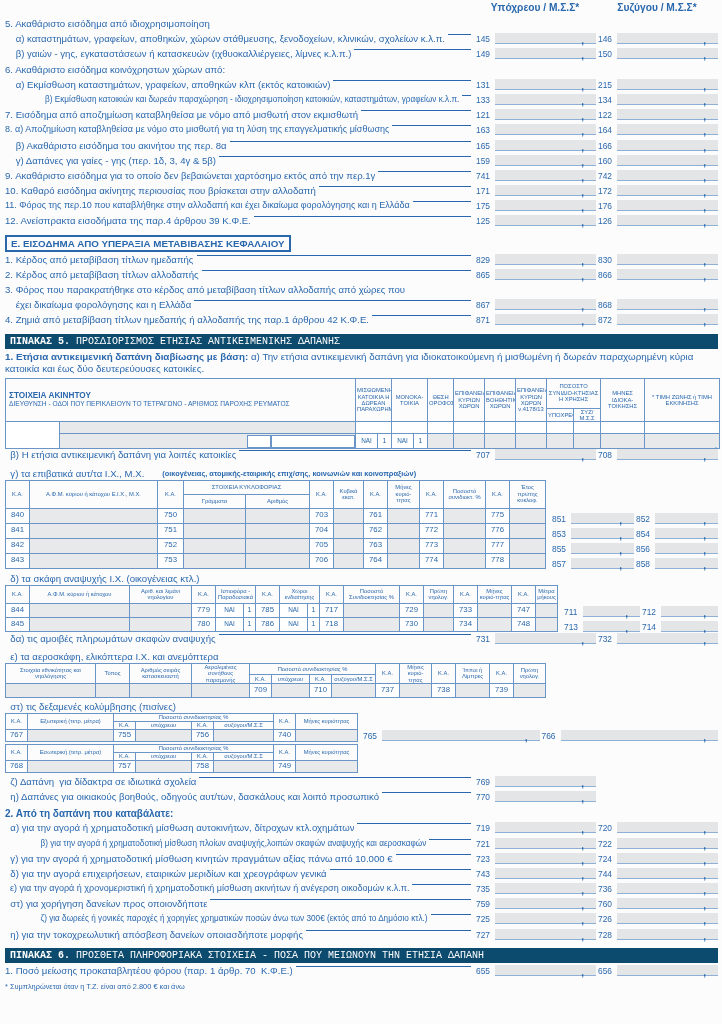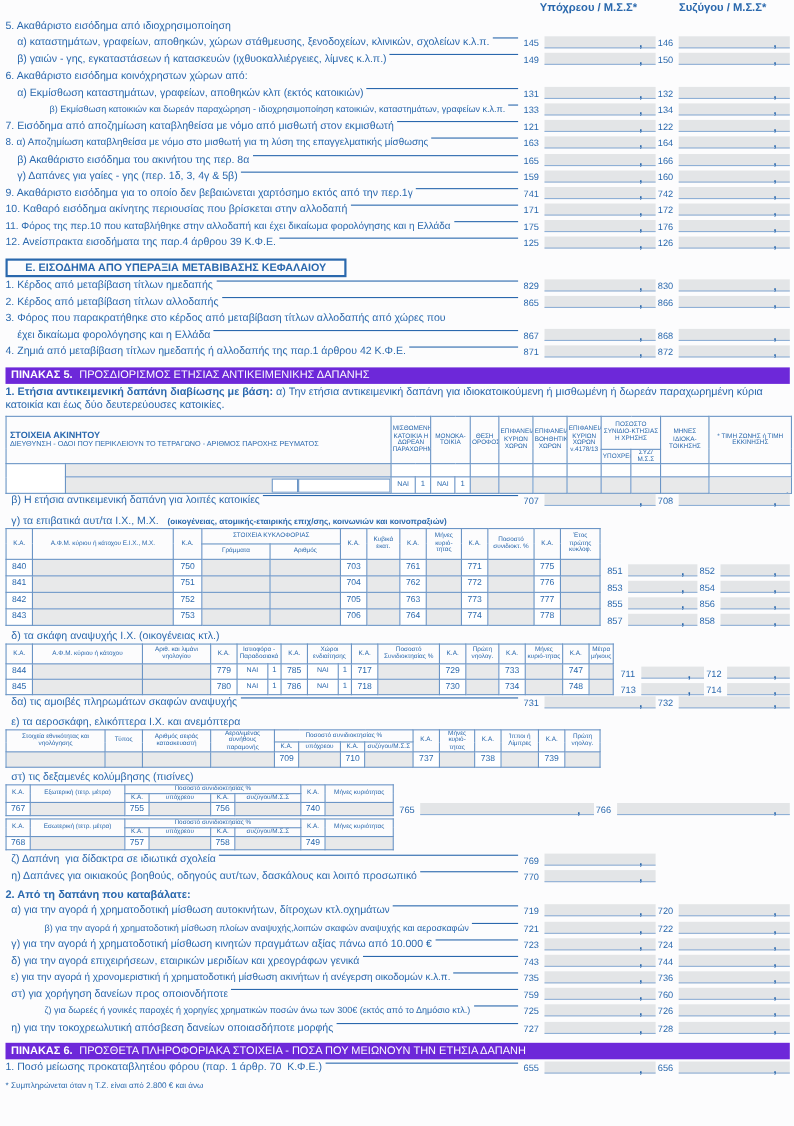--- a/index.html
+++ b/index.html
@@ -10,26 +10,26 @@
   .frow{display:flex;align-items:flex-start;height:15.2px;}
   .flabel{flex:0 1 auto;overflow:hidden;white-space:pre;font-size:9.6px;line-height:11px;}
   .flabel[data-size="sm"]{font-size:8.2px;margin-left:31px;}
   .flabel[data-size="md"]{font-size:9.0px;}
   .leader{flex:1 0 2px;border-bottom:1px solid #2a68ad;margin:0 3px 3px 3px;height:2px;}
   .cols{display:flex;width:244px;flex:none;}
   .amt{display:flex;flex:1;align-items:flex-end;min-width:0;}
   .ka{font-size:8.4px;width:21px;flex:none;padding-left:2px;line-height:10px;}
   .box{flex:1;height:11px;background:#e3e5e7;border-bottom:1px solid #8fb0d6;position:relative;}
   .box::after{content:",";position:absolute;right:12px;bottom:-3px;font-size:10px;font-weight:bold;color:#2a68ad;}
-  .ebox{display:inline-block;border:2px solid #2a68ad;font-weight:bold;font-size:9.8px;padding:1px 16px;margin:4px 0 2px 0;}
-  .bar{background:#6d28d9;color:#fff;font-size:10px;padding:2px 5px;margin:4px 0 2px 0;display:flex;gap:6px;align-items:center;}
+  .ebox{display:inline-block;border:2px solid #2a68ad;font-weight:bold;font-size:9.8px;padding:1px 4px;margin:4px 0 2px 0;}
+  .bar{background:#0c4a6e;color:#fff;font-size:10px;padding:2px 5px;margin:4px 0 2px 0;display:flex;gap:6px;align-items:center;font-family:Liberation Mono, monospace;}
   .bar b{font-weight:bold;}
   .intro{font-size:9.8px;line-height:12.5px;margin:1px 0 2px 0;}
   .intro b{font-weight:bold;}
-  .introline{height:14px;display:flex;align-items:flex-end;gap:8px;}
+  .introline{height:14px;display:flex;align-items:flex-end;gap:18px;}
   .introline .tiny{font-size:7.4px;padding-bottom:1px;font-weight:bold;}
   table{border-collapse:collapse;table-layout:fixed;}
   .t td,.t th{border:1px solid #6b95c6;font-size:5.8px;line-height:6.4px;color:#2a68ad;text-align:center;vertical-align:middle;padding:0 1px;overflow:hidden;font-weight:normal;}
   .t .code{font-size:7.8px;background:#fff;}
   .t .inp{background:#e8e9ea;}
   .t .nai{font-size:6.4px;background:#fff;}
   .t .one{font-size:7px;background:#fff;}
   .housing{width:714px;margin-top:1px;}
   .housing .hmain{text-align:left;padding-left:3px;}
   .housing .hmain .l1{font-weight:bold;font-size:8.2px;line-height:9px;}
@@ -135,21 +135,21 @@
     </div>
       <div class="frow">
       <span class="flabel">    α) Εκμίσθωση καταστημάτων, γραφείων, αποθηκών κλπ (εκτός κατοικιών)</span>
       <span class="leader"></span>
       <span class="cols">
         <span class="amt">
           <span class="ka">131</span>
           <span class="box"></span>
         </span>
         <span class="amt">
-          <span class="ka">132</span>
+          <span class="ka">215</span>
           <span class="box"></span>
         </span>
       </span>
     </div>
       <div class="frow">
       <span class="flabel" data-size="sm">    β) Εκμίσθωση κατοικιών και δωρεάν παραχώρηση - ιδιοχρησιμοποίηση κατοικιών, καταστημάτων, γραφείων κ.λ.π.</span>
       <span class="leader"></span>
       <span class="cols">
         <span class="amt">
           <span class="ka">133</span>

